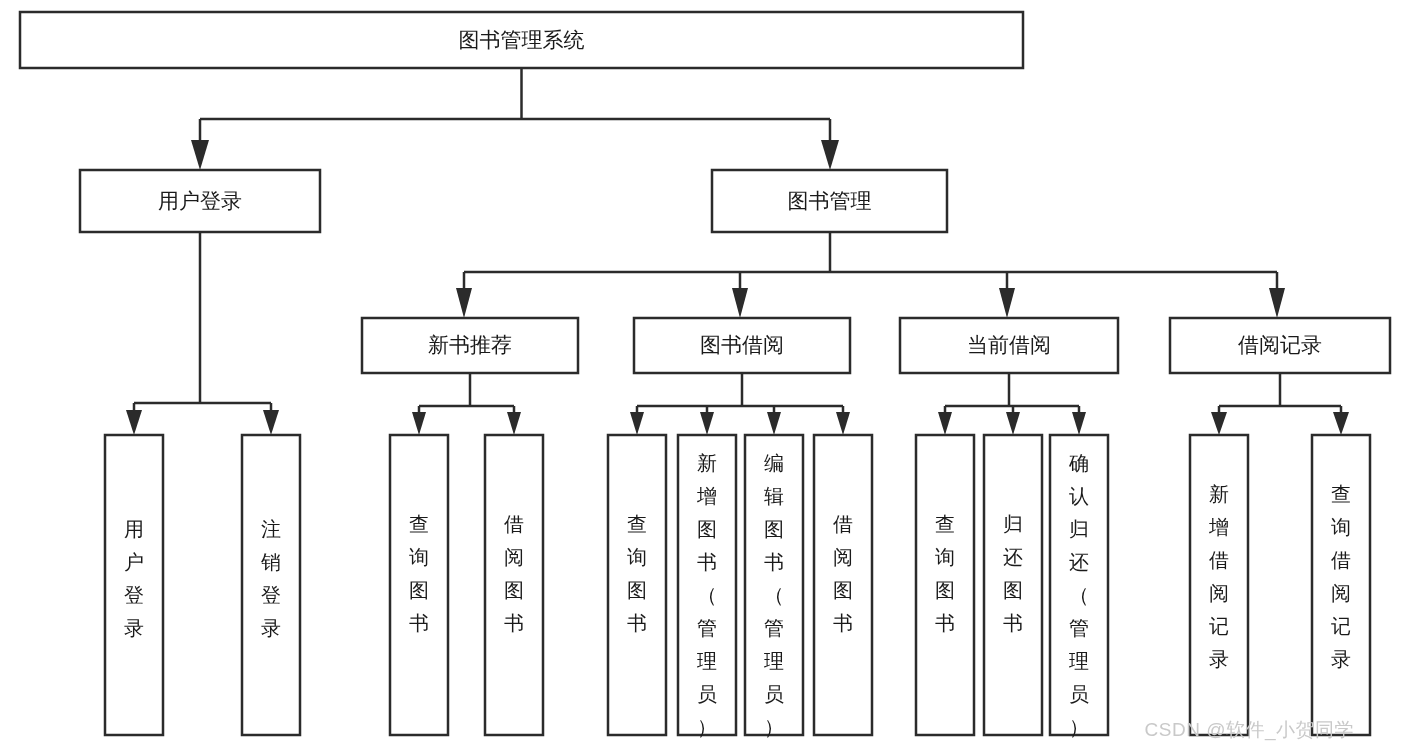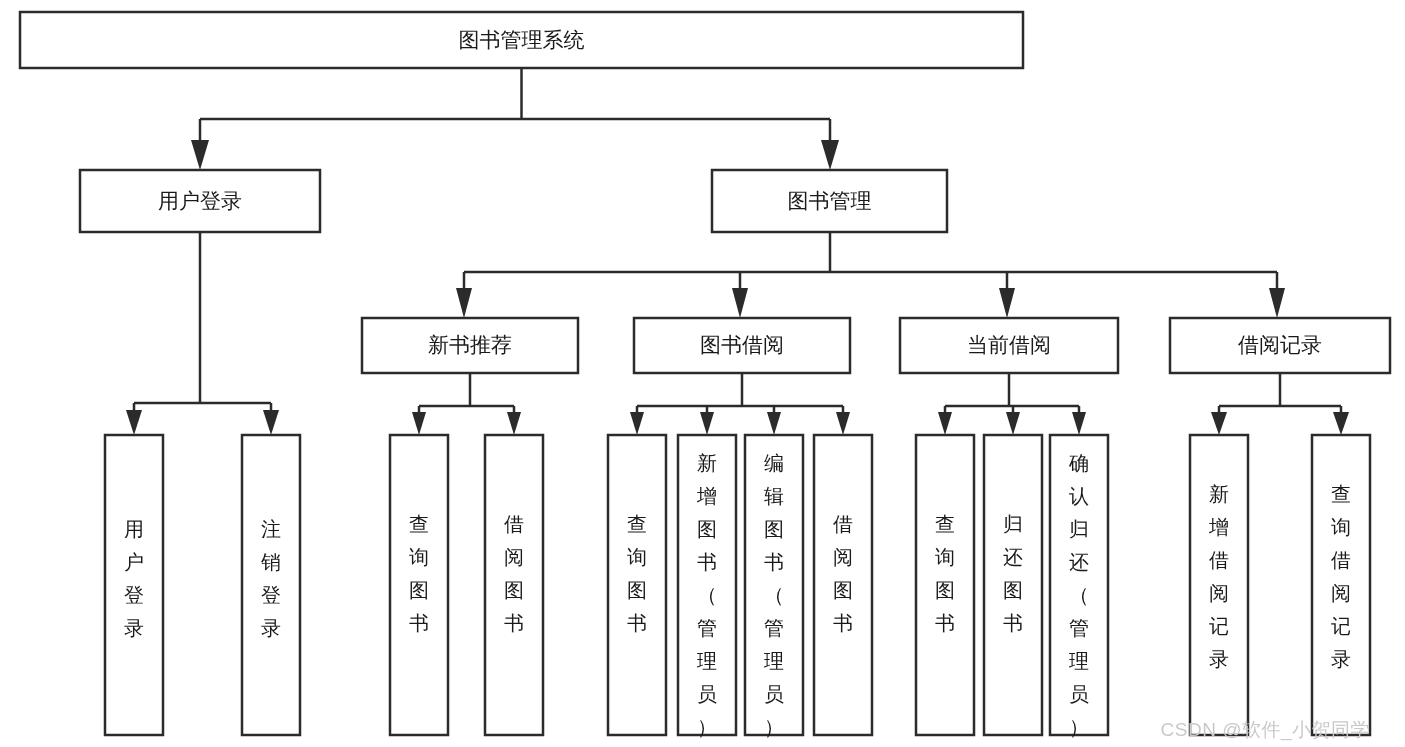--- a/index.html
+++ b/index.html
@@ -48,21 +48,21 @@
     stroke: #2b2b2b;
     stroke-width: 2.5;
     fill: none;
   }
   .arrow-head {
     fill: #2b2b2b;
     stroke: none;
   }
   .watermark-text {
     position: absolute;
-    right: 8px;
+    right: 24px;
     bottom: 4px;
     font-family: "Liberation Sans", "DejaVu Sans", sans-serif;
     font-size: 19px;
     color: #c9c9c9;
     white-space: nowrap;
     letter-spacing: 0.5px;
     user-select: none;
   }
 </style>
 </head>

